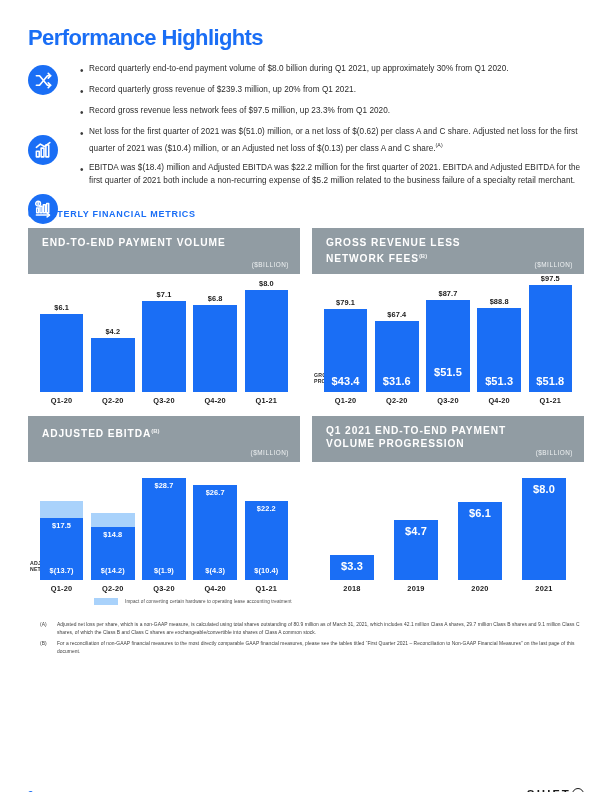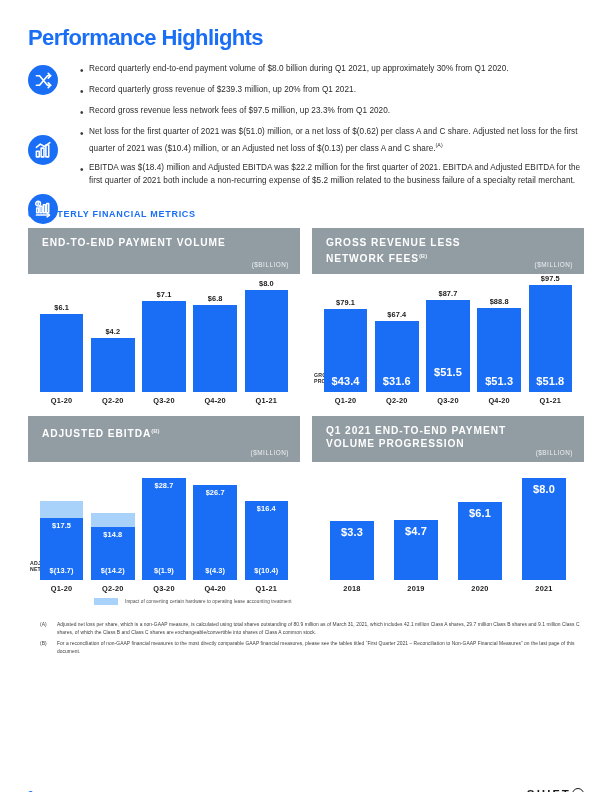--- a/index.html
+++ b/index.html
@@ -335,21 +335,21 @@
             </div>
             <div class="bar-slot">
               <div class="seg seg-dark" style="height: 95.4727px;">
                 <div class="seg-label seg-label-white" style="bottom: 5px;">$(4.3)</div>
                 <div class="seg-label seg-label-white" style="top: 3px;">$26.7</div>
               </div>
             </div>
             <div class="bar-slot">
               <div class="seg seg-dark" style="height: 79.3818px;">
                 <div class="seg-label seg-label-white" style="bottom: 5px;">$(10.4)</div>
-                <div class="seg-label seg-label-white" style="top: 3px;">$16.4</div>
+                <div class="seg-label seg-label-white" style="top: 3px;">$22.2</div>
               </div>
             </div>
           </div>
       </div>
       <div class="xlabels" id="xlab-2">
           <div class="xlab">Q1-20</div>
           <div class="xlab">Q2-20</div>
           <div class="xlab">Q3-20</div>
           <div class="xlab">Q4-20</div>
           <div class="xlab">Q1-21</div>
@@ -361,21 +361,21 @@
     </div>
 
     <div class="chart-card">
       <div class="chart-head">
         <div class="chart-title">Q1 2021 END-TO-END PAYMENT VOLUME PROGRESSION</div>
         <div class="chart-unit">($BILLION)</div>
       </div>
       <div class="chart-body">
         <div class="plot" id="plot-3">
             <div class="bar-slot">
-              <div class="bar" style="height: 59px;">
+              <div class="bar" style="height: 25px;">
                 <div class="bar-in-label" style="top: 5px;">$3.3</div>
               </div>
             </div>
             <div class="bar-slot">
               <div class="bar" style="height: 60.2826px;">
                 <div class="bar-in-label" style="top: 5px;">$4.7</div>
               </div>
             </div>
             <div class="bar-slot">
               <div class="bar" style="height: 78.2391px;">

